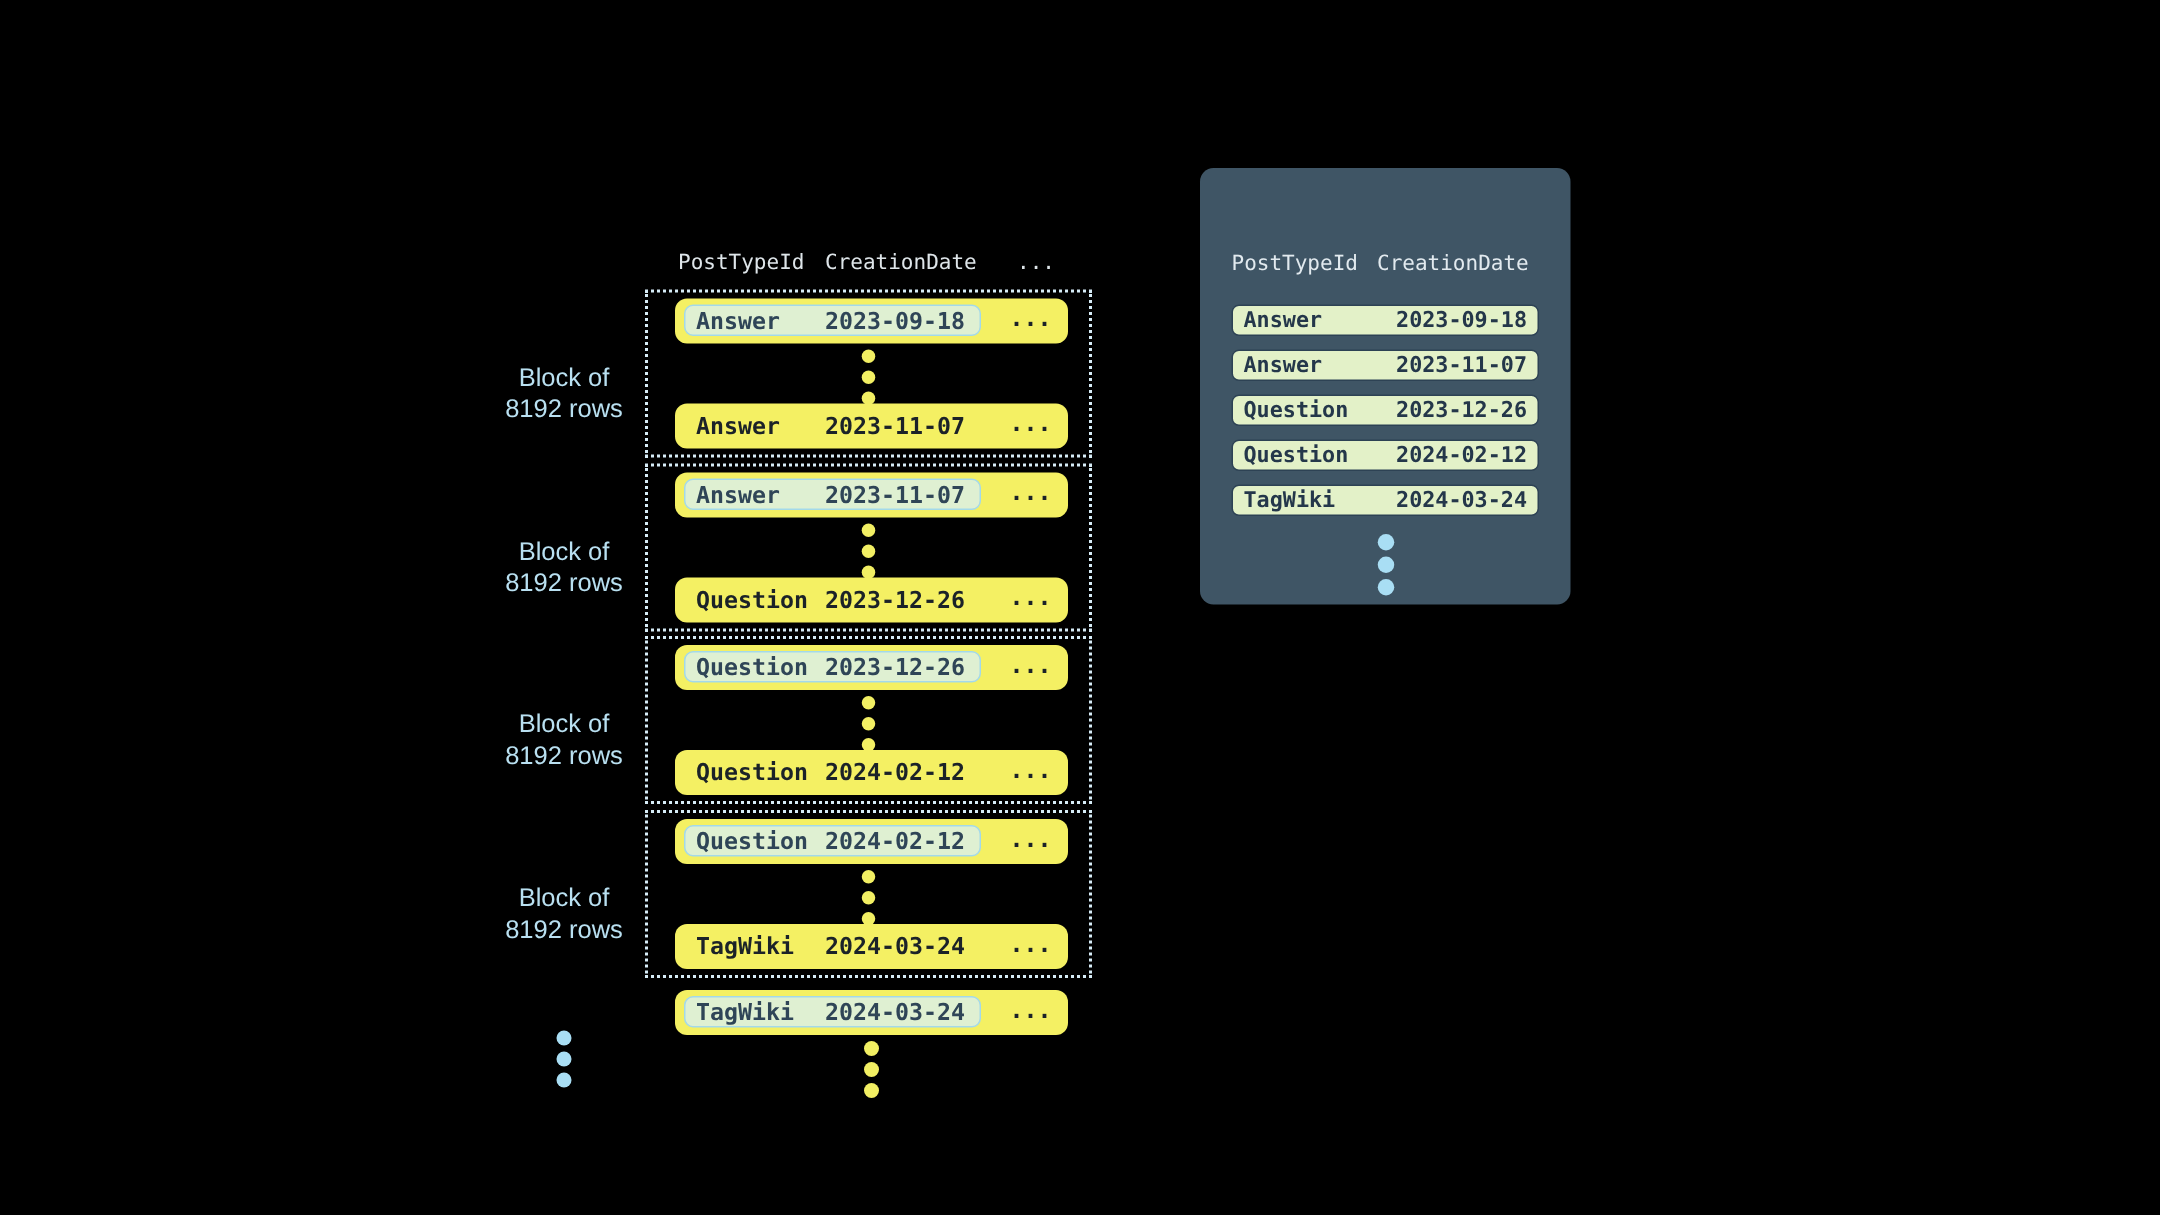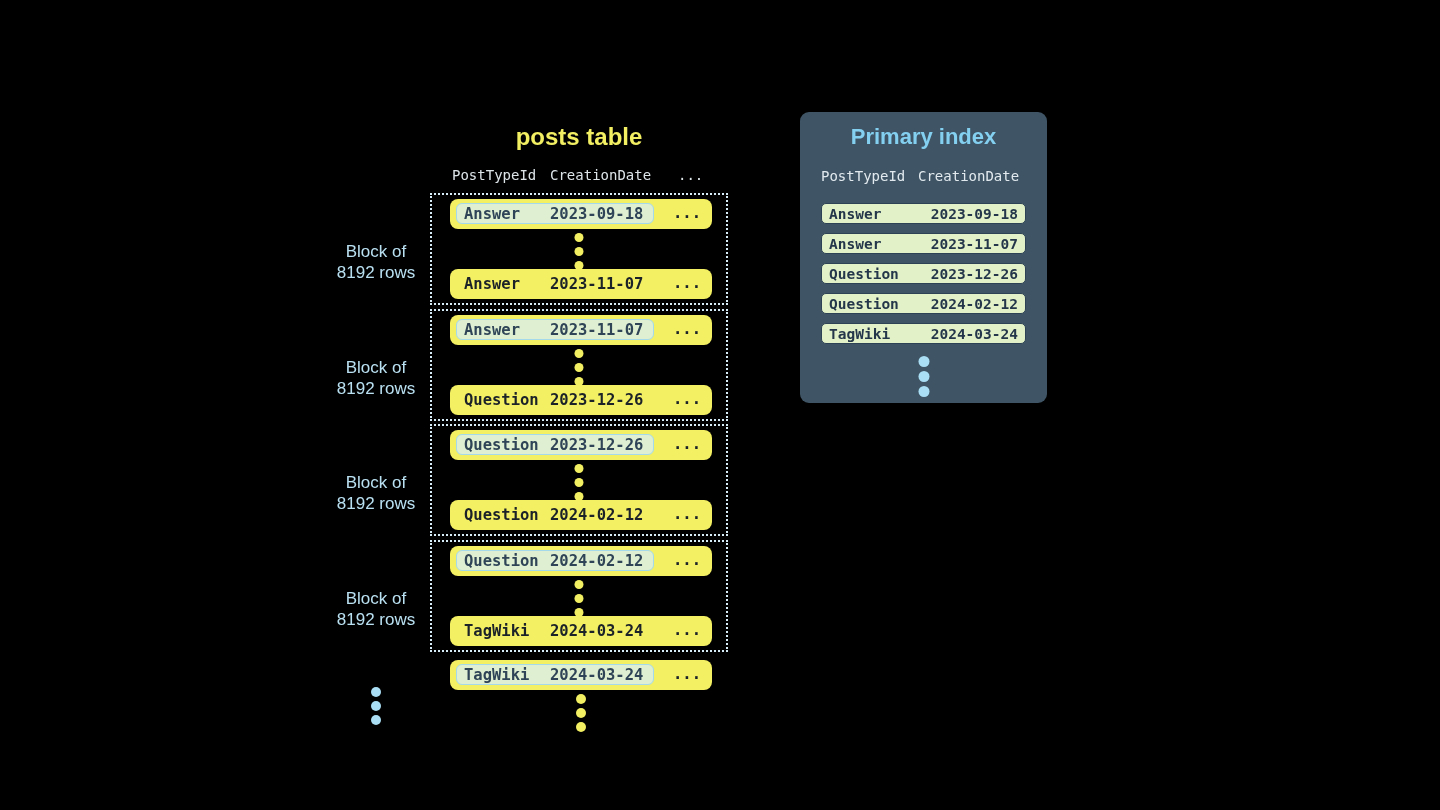--- a/index.html
+++ b/index.html
@@ -60,21 +60,20 @@
            background:#e3f1c8;border:1.5px solid #2d4254;border-radius:5px;
            display:flex;align-items:center;justify-content:space-between;padding:0 7px;
            font-family:"DejaVu Sans Mono",monospace;font-size:14.5px;font-weight:bold;color:#24374a;}
   .ir1{top:91px;} .ir2{top:121px;} .ir3{top:151px;} .ir4{top:181px;} .ir5{top:211px;}
 </style>
 </head>
 <body>
 
 <div class="canvas">
 
-  <div class="pt-title">posts table</div>
   <div class="pt-headers">
     <span class="pt-h1">PostTypeId</span>
     <span class="pt-h2">CreationDate</span>
     <span class="pt-h3">...</span>
   </div>
 
   <div class="block b1">
     <div class="row first">
       <div class="cell hl">
         <span class="type">Answer</span>
@@ -192,21 +191,20 @@
       <i></i>
       <i></i>
     </div>
   <div class="vdots bottom-yellow">
       <i></i>
       <i></i>
       <i></i>
     </div>
 
   <div class="panel">
-    <div class="panel-title">Primary index</div>
     <div class="panel-headers">
       <span class="pi-h1">PostTypeId</span>
       <span class="pi-h2">CreationDate</span>
     </div>
 
     <div class="idx-row ir1">
       <span>Answer</span>
       <span>2023-09-18</span>
     </div>
     <div class="idx-row ir2">

